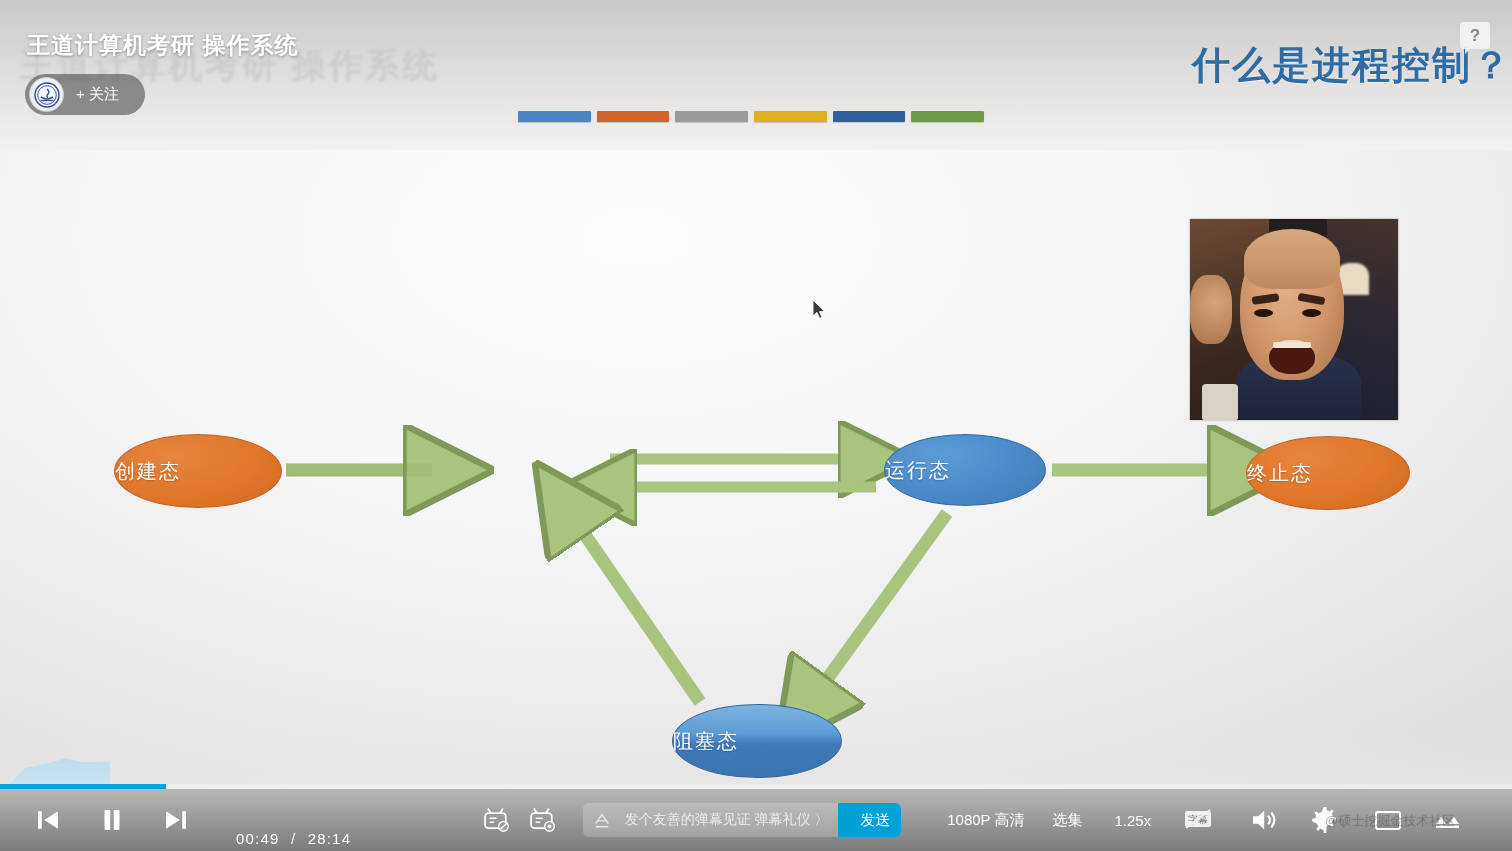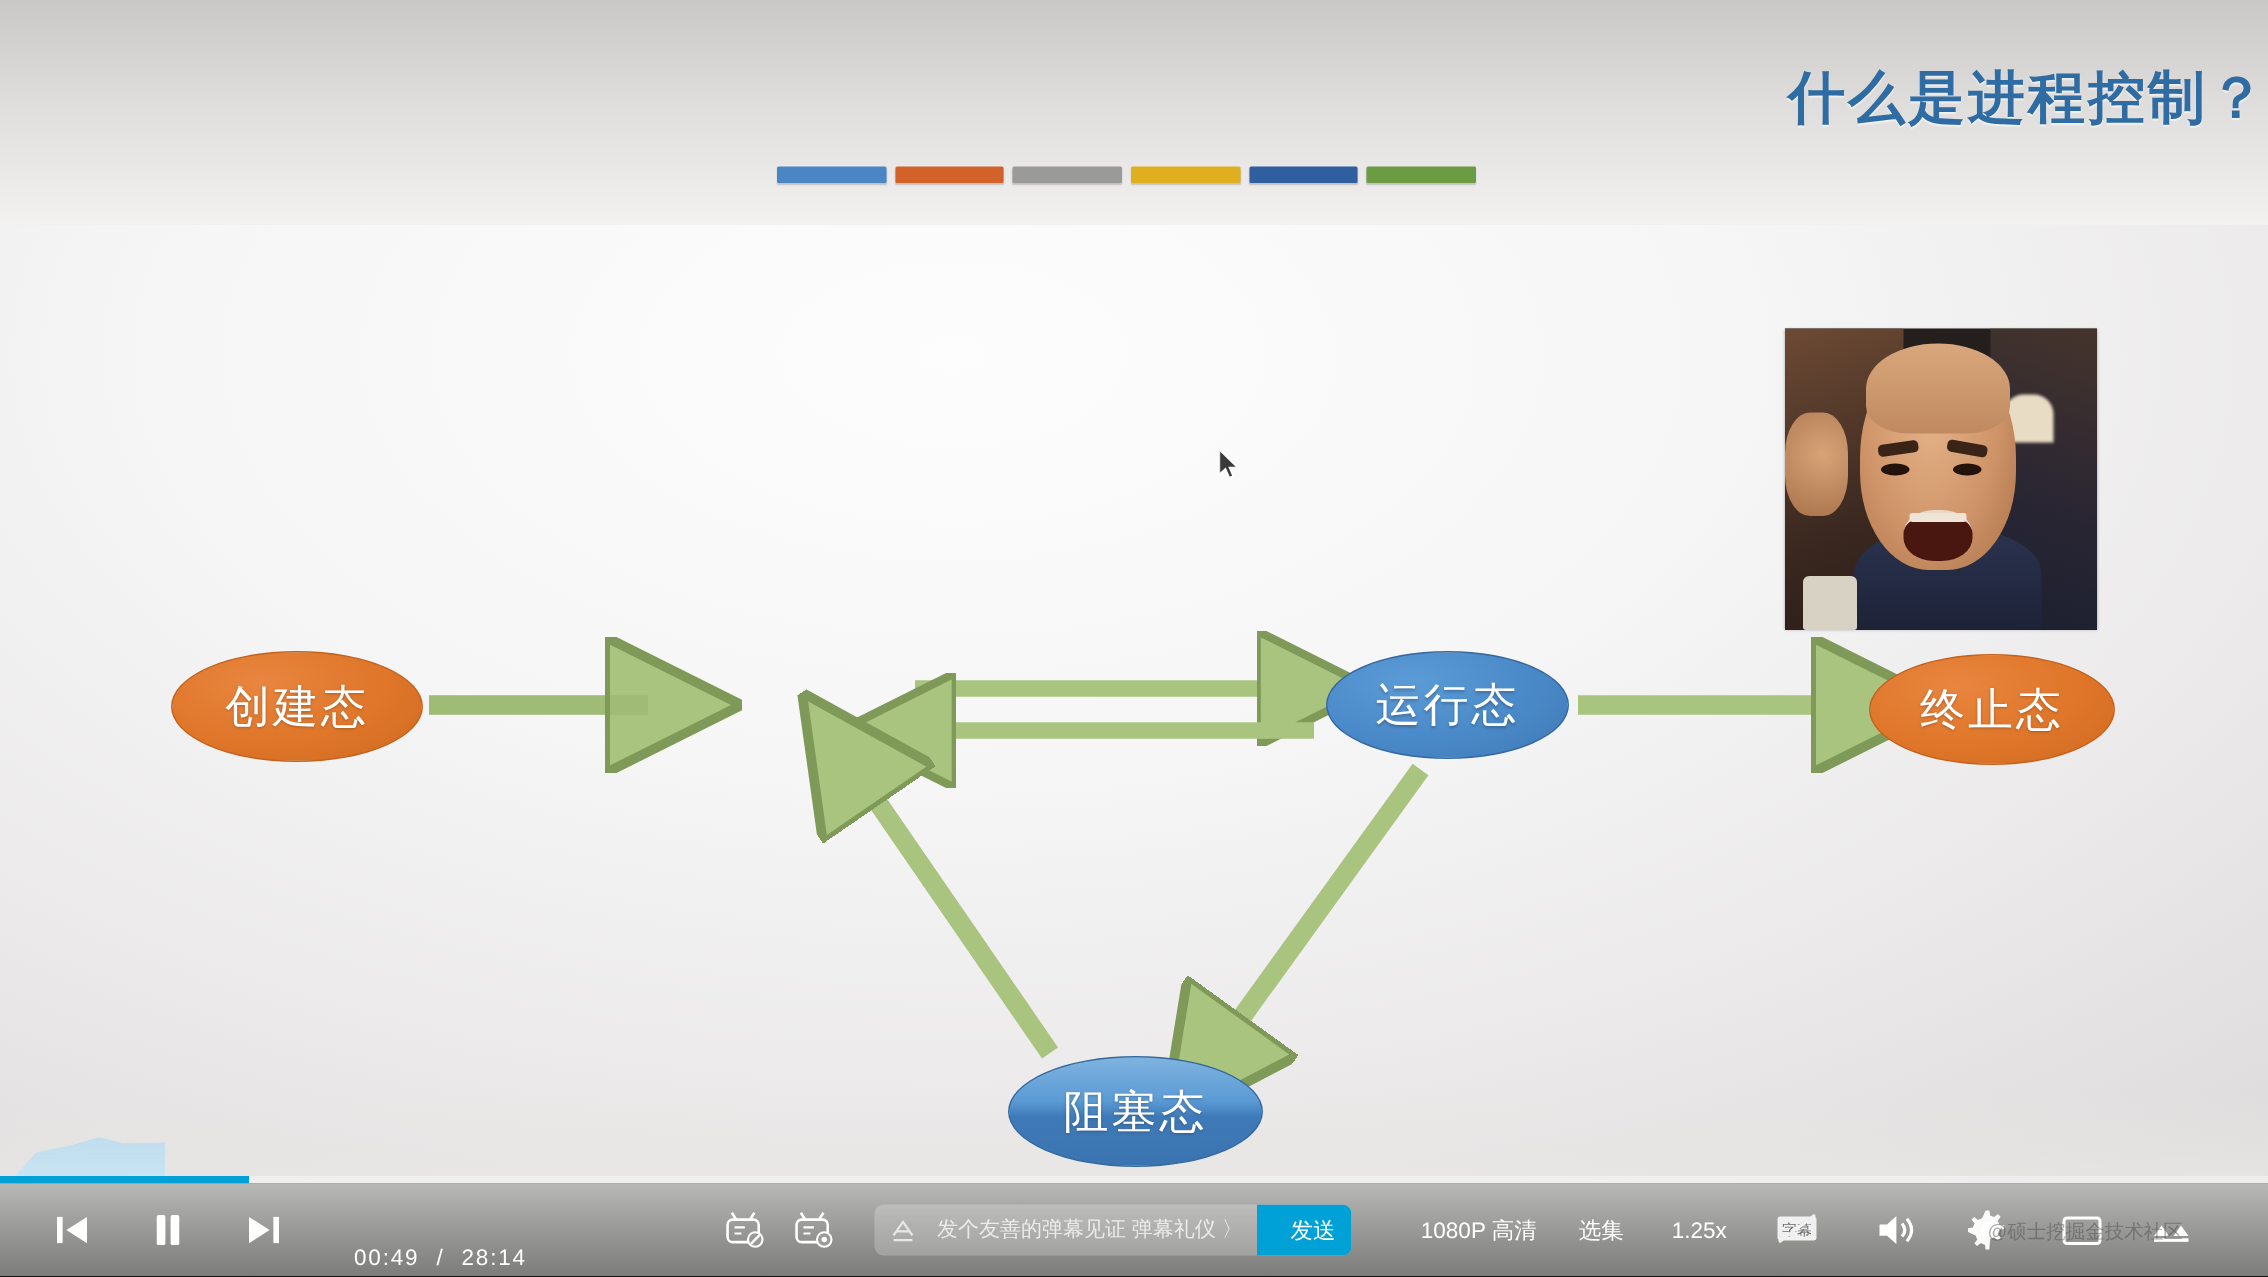--- a/index.html
+++ b/index.html
@@ -119,24 +119,24 @@
     background: radial-gradient(circle at 60% 40%, #d9a378 0%, #a7724a 100%);
     border-radius: 40%; }
   .meme .cup { position:absolute; left:6%; bottom:0; width:17%; height:18%;
     background:#d8d2c4; border-radius:4px 4px 2px 2px; }
 
   
   #diagram { position: absolute; left: 0; top: 0; width: 1512px; height: 789px; z-index: 2; }
 
   .node {
     position: absolute;
-    display: flex; align-items: center; justify-content: center;
+    display: flex; align-items: center; 
     color: #ffffff;
     font-family: "DejaVu Serif", "Liberation Serif", serif;
-    font-size: 30px;
+    font-size: 20px;
     letter-spacing: 2px;
     border-radius: 50%;
     text-shadow: 0 1px 2px rgba(0,0,0,0.25);
     z-index: 3;
   }
   .node.orange {
     background: radial-gradient(ellipse at 35% 28%, #e8853f 0%, #df7629 55%, #cf6a22 100%);
     border: 1px solid #c4621d;
   }
   .node.blue {
@@ -382,20 +382,41 @@
       <span>运行态</span>
     </div>
     <div id="node-terminate" class="node orange">
       <span>终止态</span>
     </div>
     <div id="node-blocked" class="node blue-grad">
       <span>阻塞态</span>
     </div>
   </div>
 
+  <div id="header-overlay">
+    <div id="ghost-title">王道计算机考研 操作系统</div>
+    <div id="video-title">王道计算机考研 操作系统</div>
+
+    <div id="follow-pill">
+      <div id="uploader-avatar">
+        <svg width="26" height="26" viewBox="0 0 26 26" aria-hidden="true">
+          <circle cx="13" cy="13" r="12" fill="none" stroke="#2b4a9b" stroke-width="1.4"></circle>
+          <circle cx="13" cy="13" r="9.3" fill="none" stroke="#2b4a9b" stroke-width="0.9"></circle>
+          <path d="M7 15 q6 4 12 0" fill="none" stroke="#2b4a9b" stroke-width="1.6"></path>
+          <path d="M13 7 q3 2.4 1 5 q-2 2.2 0 3.6" fill="none" stroke="#2b4a9b" stroke-width="1.4"></path>
+          <path d="M6.5 18.5 h13" stroke="#2b4a9b" stroke-width="1.2"></path>
+        </svg>
+      </div>
+      <span id="follow-label">+ 关注</span>
+    </div>
+
+    <div id="help-icon">
+      <span>?</span>
+    </div>
+  </div>
 
   <div id="watermark-sub">@硕士挖掘金技术社区</div>
 
   <svg id="cursor" viewBox="0 0 14 20">
     <path d="M0,0 L0,16 L4,12.4 L6.6,18.4 L9,17.3 L6.5,11.6 L11.6,11.4 z" fill="#3a3a3a" stroke="#ffffff" stroke-width="0.9"></path>
   </svg>
 
   <div id="progress-wrap">
     <div id="heatmap"></div>
     <div id="progress-track">

